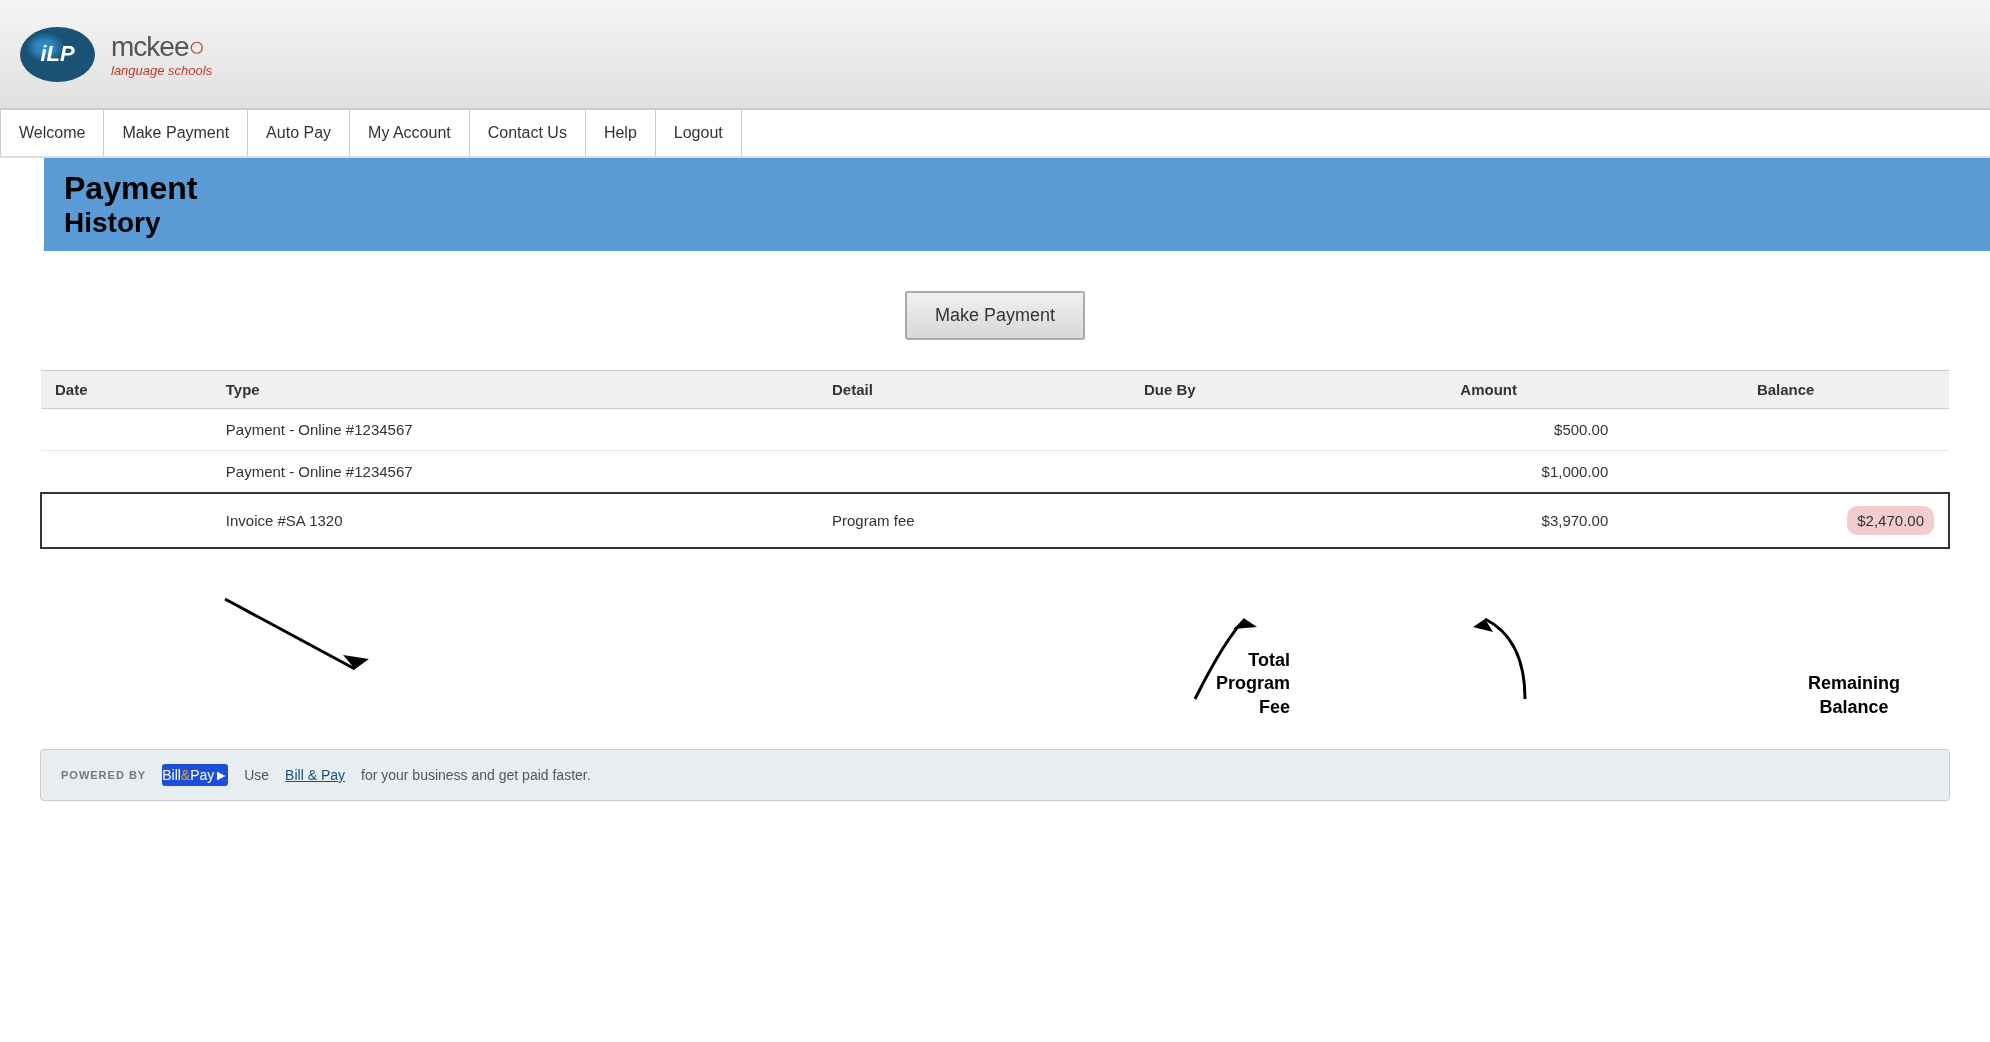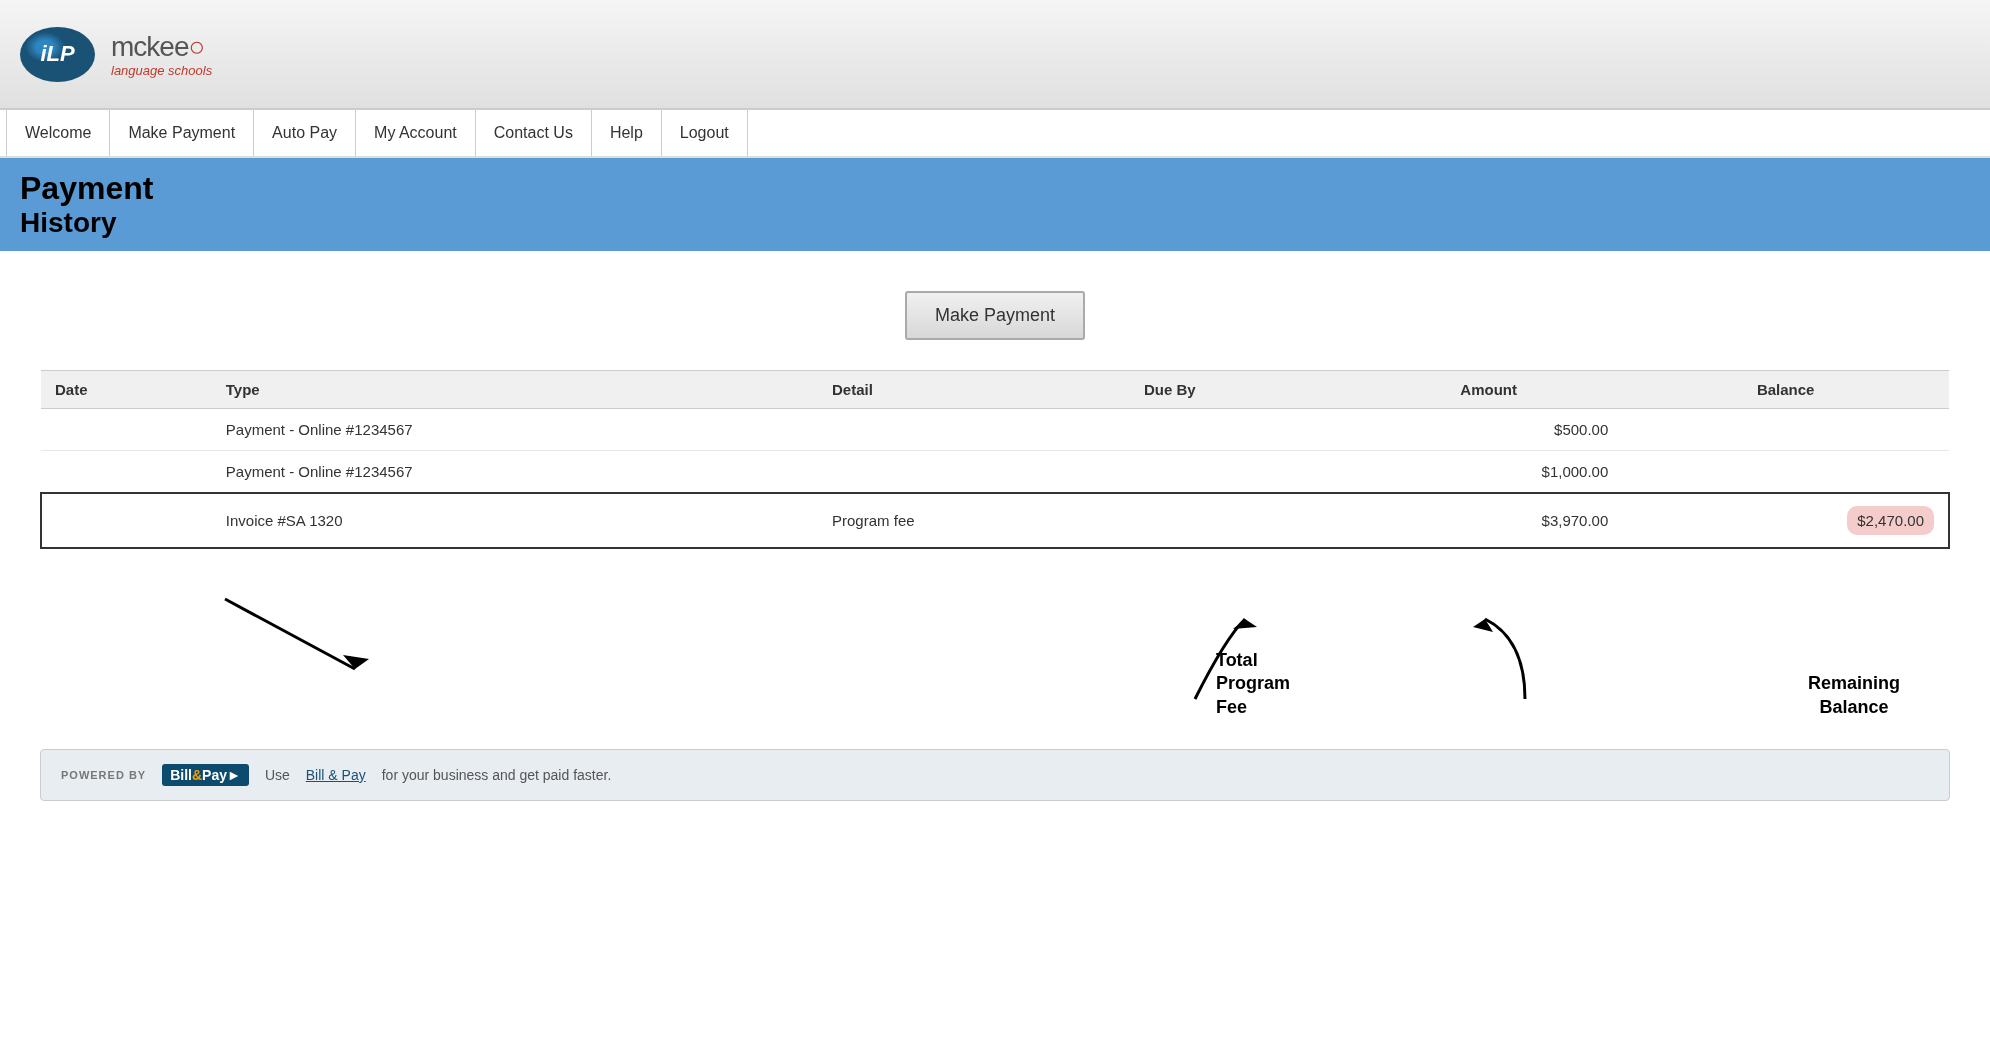--- a/index.html
+++ b/index.html
@@ -65,40 +65,41 @@
       color: #c0392b;
       font-style: italic;
     }
 
     
     .nav {
       background: #fff;
       border-bottom: 2px solid #ddd;
       display: flex;
       align-items: center;
-      padding: 0 6px;
+      padding: 0 0;
       height: 48px;
     }
     .nav-item {
       padding: 12px 18px;
       font-size: 16px;
       color: #333;
       cursor: pointer;
       border-right: 1px solid #ccc;
       height: 100%;
       display: flex;
       align-items: center;
     }
     .nav-item:first-child { border-left: 1px solid #ccc; }
 
     
     .page-title-bar {
       background: #5b9bd5;
       padding: 12px 20px;
       color: #000;
+      margin-left: 44px;
     }
 
     
     .main-content {
       padding: 20px 40px;
       background: #fff;
     }
 
     
     .action-buttons {
@@ -185,25 +186,25 @@
     .powered-by {
       font-size: 11px;
       font-weight: bold;
       color: #777;
       letter-spacing: 1px;
       text-transform: uppercase;
     }
     .bill-pay-logo {
       display: flex;
       align-items: center;
-      background: #0c4a6e;
+      background: #1d4ed8;
       color: white;
-      padding: 3px 8px;
+      padding: 3px 0;
       border-radius: 3px;
-      font-weight: bold;
+      font-weight: normal;
       font-size: 14px;
     }
     .bill-pay-logo span.amp { color: #f0a000; }
     .footer-link { color: #1a5276; text-decoration: underline; cursor: pointer; }
 
     
     .annotation-svg {
       position: absolute;
       top: 0; left: 0;
       width: 100%; height: 100%;
@@ -324,21 +325,21 @@
 
       <path d="M 1100 130 Q 1130 70 1150 50" stroke="#000" stroke-width="3" fill="none"></path>
       <polygon points="1150,50 1138,60 1162,58" fill="#000"></polygon>
 
       <path d="M 1430 130 Q 1430 70 1390 50" stroke="#000" stroke-width="3" fill="none"></path>
       <polygon points="1390,50 1398,63 1378,58" fill="#000"></polygon>
     </svg>
 
     <div class="annotation-label" style="top:20px; left:0px; font-size:20px; line-height:1.3">
     </div>
-    <div class="annotation-label" style="bottom:10px; right:660px; text-align:left; font-size:18px; line-height:1.3">
+    <div class="annotation-label" style="bottom:10px; right:660px; text-align:right; font-size:18px; line-height:1.3">
       <span style="white-space:pre-line">Total
 Program
 Fee</span>
     </div>
     <div class="annotation-label" style="bottom:10px; right:50px; text-align:center; font-size:18px; line-height:1.3">
       <span style="white-space:pre-line">Remaining
 Balance</span>
     </div>
   </div>
 

